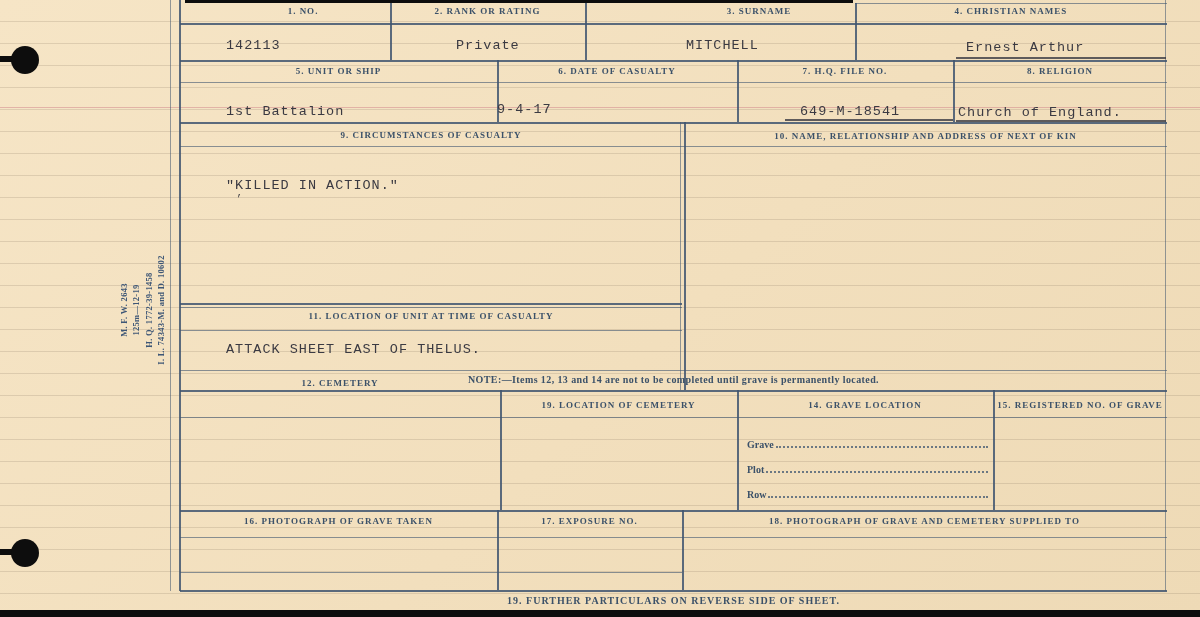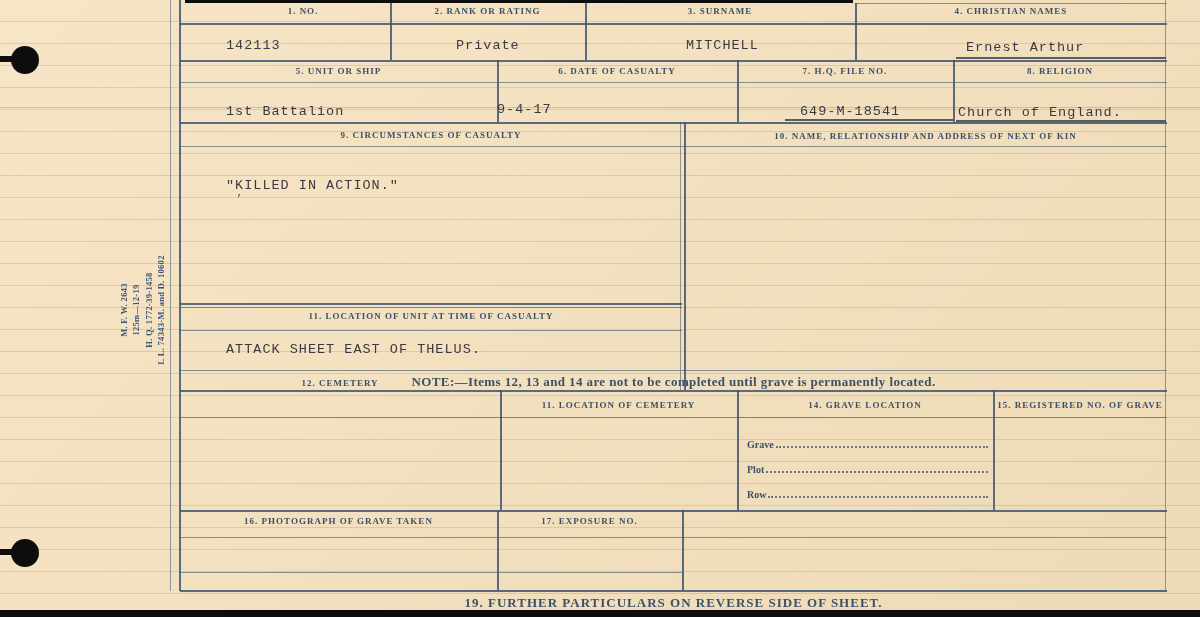--- a/index.html
+++ b/index.html
@@ -28,21 +28,21 @@
   .typed{
     position:absolute;
     font-family:"Liberation Mono", monospace;
     font-size:13.5px;letter-spacing:1px;
     color:#3b3a42;white-space:nowrap;
   }
   .black{background:#0d0d0d;position:absolute;}
   .hole{position:absolute;width:28px;height:28px;border-radius:50%;background:#0d0d0d;}
   .note-text{
     position:absolute;font-family:"Liberation Serif", serif;
-    font-size:13px;font-weight:bold;color:#3b5169;letter-spacing:.4px;
+    font-size:10px;font-weight:bold;color:#3b5169;letter-spacing:.4px;
     text-align:center;white-space:nowrap;
   }
   .stamp{
     position:absolute;left:63px;top:280px;width:170px;height:60px;
     transform:rotate(-90deg);
     font-family:"Liberation Serif", serif;
     font-size:8.5px;font-weight:bold;color:#3d5676;
     text-align:center;line-height:1.45;letter-spacing:.3px;
   }
   .grave-row{
@@ -84,21 +84,21 @@
 
   <div class="hline thin" style="left:855px;top:3px;width:312px;"></div>
   <div class="vline" style="left:390px;top:3px;height:57px;"></div>
   <div class="vline" style="left:585px;top:3px;height:57px;"></div>
   <div class="vline" style="left:855px;top:3px;height:57px;"></div>
   <div class="hline" style="left:180px;top:23px;width:987px;"></div>
   <div class="hline" style="left:180px;top:60px;width:987px;"></div>
 
   <div class="hdr" style="left:180px;top:6px;width:246px;">1. NO.</div>
   <div class="hdr" style="left:390px;top:6px;width:195px;">2. RANK OR RATING</div>
-  <div class="hdr" style="left:585px;top:6px;width:270px;">3. SURNAME</div>
+  <div class="hdr" style="left:585px;top:6px;width:270px;padding-left:39px;">3. SURNAME</div>
   <div class="hdr" style="left:855px;top:6px;width:312px;">4. CHRISTIAN NAMES</div>
 
   <div class="typed" style="left:226px;top:38px;">142113</div>
   <div class="typed" style="left:456px;top:38px;">Private</div>
   <div class="typed" style="left:686px;top:38px;">MITCHELL</div>
   <div class="typed" style="left:966px;top:40px;">Ernest Arthur</div>
   <div class="typedline" style="left:956px;top:57px;width:210px;"></div>
 
   <div class="vline" style="left:497px;top:60px;height:62px;"></div>
   <div class="vline" style="left:737px;top:60px;height:62px;"></div>
@@ -139,21 +139,21 @@
   <div class="note-text" style="left:180px;top:374px;width:987px;">NOTE:—Items 12, 13 and 14 are not to be completed until grave is permanently located.</div>
   <div class="hline" style="left:180px;top:390px;width:987px;"></div>
 
   <div class="vline" style="left:500px;top:390px;height:120px;"></div>
   <div class="vline" style="left:737px;top:390px;height:120px;"></div>
   <div class="vline" style="left:993px;top:390px;height:120px;"></div>
   <div class="hline thin" style="left:180px;top:417px;width:987px;"></div>
   <div class="hline" style="left:180px;top:510px;width:987px;"></div>
 
   <div class="hdr" style="left:180px;top:378px;width:320px;">12. CEMETERY</div>
-  <div class="hdr" style="left:500px;top:400px;width:237px;">11. LOCATION OF CEMETERY</div>
+  <div class="hdr" style="left:500px;top:400px;width:237px;">19. LOCATION OF CEMETERY</div>
   <div class="hdr" style="left:737px;top:400px;width:256px;">14. GRAVE LOCATION</div>
   <div class="hdr" style="left:993px;top:400px;width:174px;">15. REGISTERED NO. OF GRAVE</div>
 
   <div class="grave-row" style="top:436px;">
     <span>Grave</span>
     <span class="leader"></span>
   </div>
   <div class="grave-row" style="top:461px;">
     <span>Plot</span>
     <span class="leader"></span>
@@ -164,16 +164,17 @@
   </div>
 
   <div class="vline" style="left:497px;top:510px;height:80px;"></div>
   <div class="vline" style="left:682px;top:510px;height:80px;"></div>
   <div class="hline thin" style="left:180px;top:537px;width:987px;"></div>
   <div class="hline thin" style="left:180px;top:572px;width:502px;"></div>
   <div class="hline" style="left:180px;top:590px;width:987px;"></div>
 
   <div class="hdr" style="left:180px;top:516px;width:317px;">16. PHOTOGRAPH OF GRAVE TAKEN</div>
   <div class="hdr" style="left:497px;top:516px;width:185px;">17. EXPOSURE NO.</div>
+  <div class="hdr" style="left:682px;top:516px;width:485px;">18. PHOTOGRAPH OF GRAVE AND CEMETERY SUPPLIED TO</div>
 
   <div class="note-text" style="left:180px;top:595px;width:987px;letter-spacing:1px;">19. FURTHER PARTICULARS ON REVERSE SIDE OF SHEET.</div>
 
 </div>
 
 </body></html>

